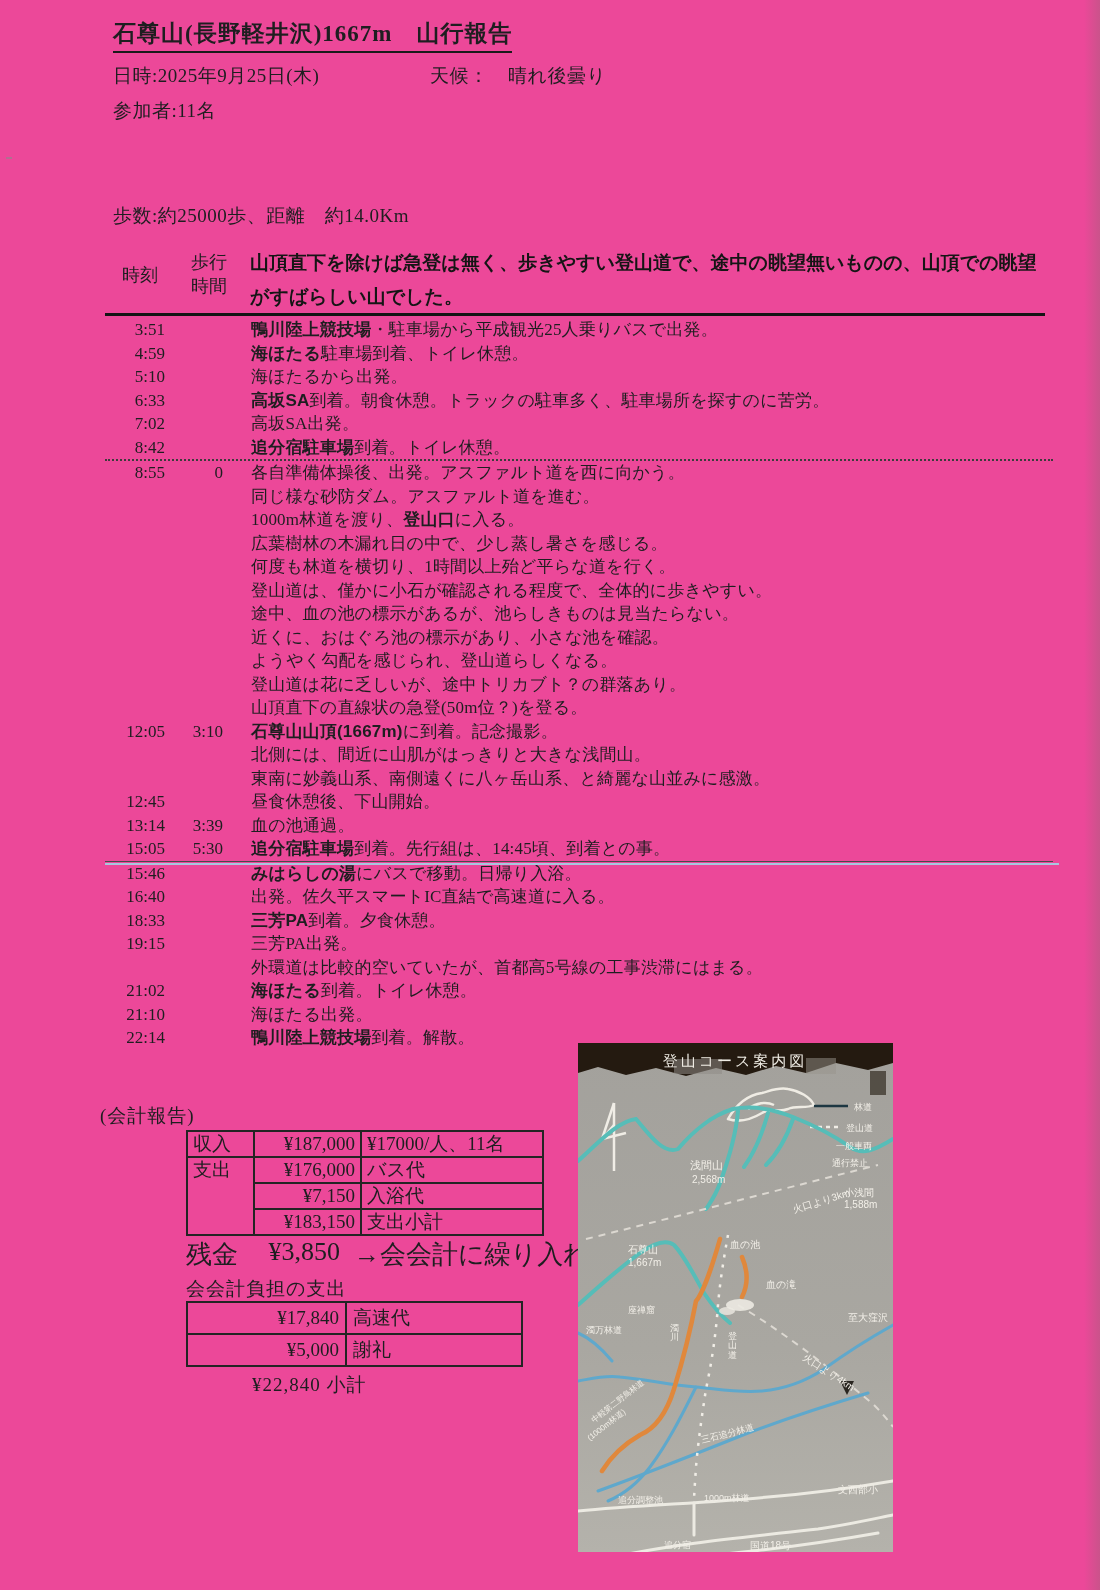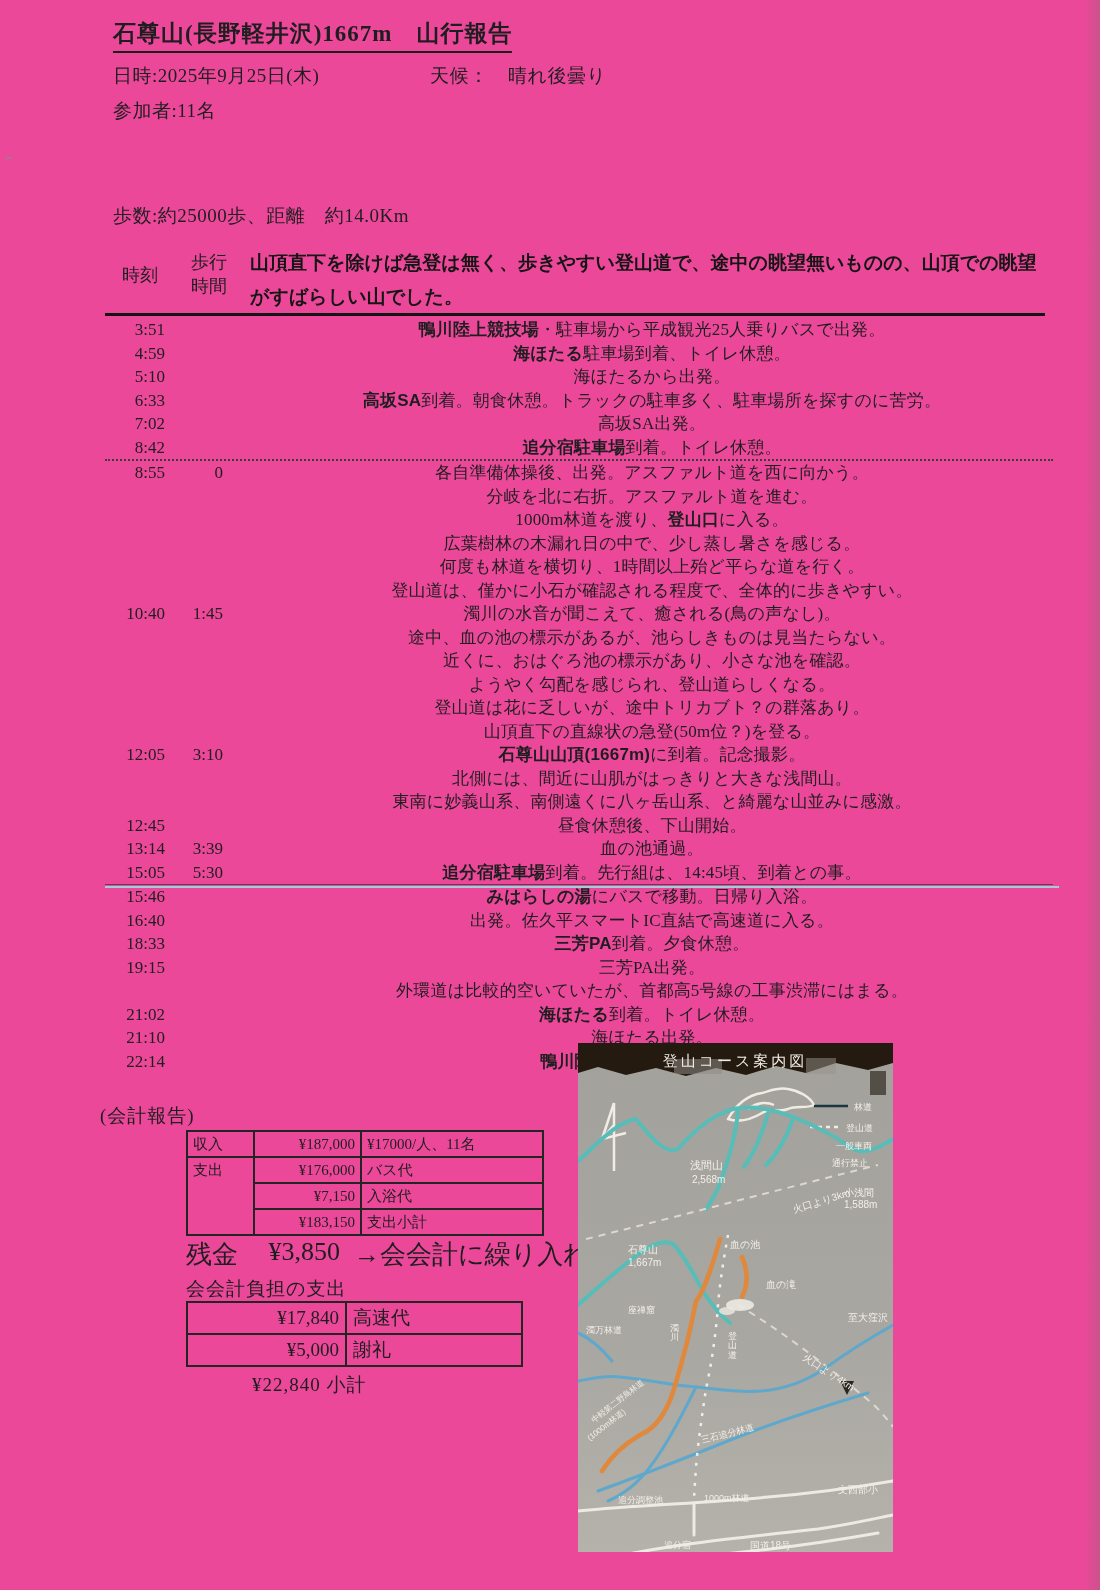--- a/index.html
+++ b/index.html
@@ -21,28 +21,28 @@
   #col-walk { left:178px; top:250px; width:62px; text-align:center; font-size:18px; line-height:24px; }
   #tl-summary {
     left:250px; top:246px; width:792px; font-size:19px; font-weight:bold; line-height:34px;
     font-family:"Liberation Sans","DejaVu Sans",sans-serif; color:#151515;
   }
   #tl-topline { left:105px; top:313px; width:940px; height:3px; background:#141414; }
   
   #timeline-body { left:105px; top:318px; width:948px; font-size:17px; }
   .tl-row { display:grid; grid-template-columns:62px 58px 1fr; line-height:23.5px; }
   .tl-time, .tl-walk { text-align:right; padding-right:2px; font-variant-numeric:tabular-nums; }
-  .tl-text { padding-left:26px; white-space:nowrap; letter-spacing:0.2px;text-align:center; }
+  .tl-text { padding-left:26px; white-space:nowrap; letter-spacing:0.2px; }
   .seg-bold { font-weight:bold; font-family:"Liberation Sans","DejaVu Sans",sans-serif; }
   .sep-dotted { border-bottom:2px dotted #3c3c3c; }
   .sep-blue { position:relative; border-bottom:1px solid #4a4a4a; }
   .sep-blue::after { content:''; position:absolute; left:0; right:-6px; bottom:-4px; height:2px; background:#a9c7df; }
   
   .acct-head { font-size:19px; letter-spacing:1px; }
-  table.acct { border-collapse:collapse; font-size:15px; }
+  table.acct { border-collapse:collapse; font-size:19px; }
   table.acct td { border:2px solid #242424; padding:0 5px; height:24px; line-height:24px; }
   table.acct td.amt { text-align:right; width:95px; }
   table.acct td.lbl { width:55px; vertical-align:top; }
   table.acct td.desc { width:170px;border-radius:7px; }
   table.acct2 { border-collapse:collapse; font-size:19px; }
   table.acct2 td { border:2px solid #242424; padding:0 6px; height:30px; line-height:30px; }
   table.acct2 td.amt { text-align:right; width:145px; }
   table.acct2 td.desc { width:162px; }
   #zankin-row { display:grid; grid-template-columns:62px 92px auto; font-size:26px; }
   #zankin-row .z-amt { text-align:right; }
@@ -106,46 +106,41 @@
         <span class="tl-text"><span class="seg-bold">追分宿駐車場</span><span>到着。トイレ休憩。</span></span>
       </div>
       <div class="tl-row">
         <span class="tl-time">8:55</span>
         <span class="tl-walk">0</span>
         <span class="tl-text"><span>各自準備体操後、出発。アスファルト道を西に向かう。</span></span>
       </div>
       <div class="tl-row">
         <span class="tl-time"></span>
         <span class="tl-walk"></span>
-        <span class="tl-text"><span>分岐を北に右折。アスファルト道を進む。</span></span>
+        <span class="tl-text"><span>同じ様な砂防ダム。アスファルト道を進む。</span></span>
       </div>
       <div class="tl-row">
         <span class="tl-time"></span>
         <span class="tl-walk"></span>
         <span class="tl-text"><span>1000m林道を渡り、</span><span class="seg-bold">登山口</span><span>に入る。</span></span>
       </div>
       <div class="tl-row">
         <span class="tl-time"></span>
         <span class="tl-walk"></span>
         <span class="tl-text"><span>広葉樹林の木漏れ日の中で、少し蒸し暑さを感じる。</span></span>
       </div>
       <div class="tl-row">
         <span class="tl-time"></span>
         <span class="tl-walk"></span>
         <span class="tl-text"><span>何度も林道を横切り、1時間以上殆ど平らな道を行く。</span></span>
       </div>
       <div class="tl-row">
         <span class="tl-time"></span>
         <span class="tl-walk"></span>
         <span class="tl-text"><span>登山道は、僅かに小石が確認される程度で、全体的に歩きやすい。</span></span>
-      </div>
-      <div class="tl-row">
-        <span class="tl-time">10:40</span>
-        <span class="tl-walk">1:45</span>
-        <span class="tl-text"><span>濁川の水音が聞こえて、癒される(鳥の声なし)。</span></span>
       </div>
       <div class="tl-row">
         <span class="tl-time"></span>
         <span class="tl-walk"></span>
         <span class="tl-text"><span>途中、血の池の標示があるが、池らしきものは見当たらない。</span></span>
       </div>
       <div class="tl-row">
         <span class="tl-time"></span>
         <span class="tl-walk"></span>
         <span class="tl-text"><span>近くに、おはぐろ池の標示があり、小さな池を確認。</span></span>

